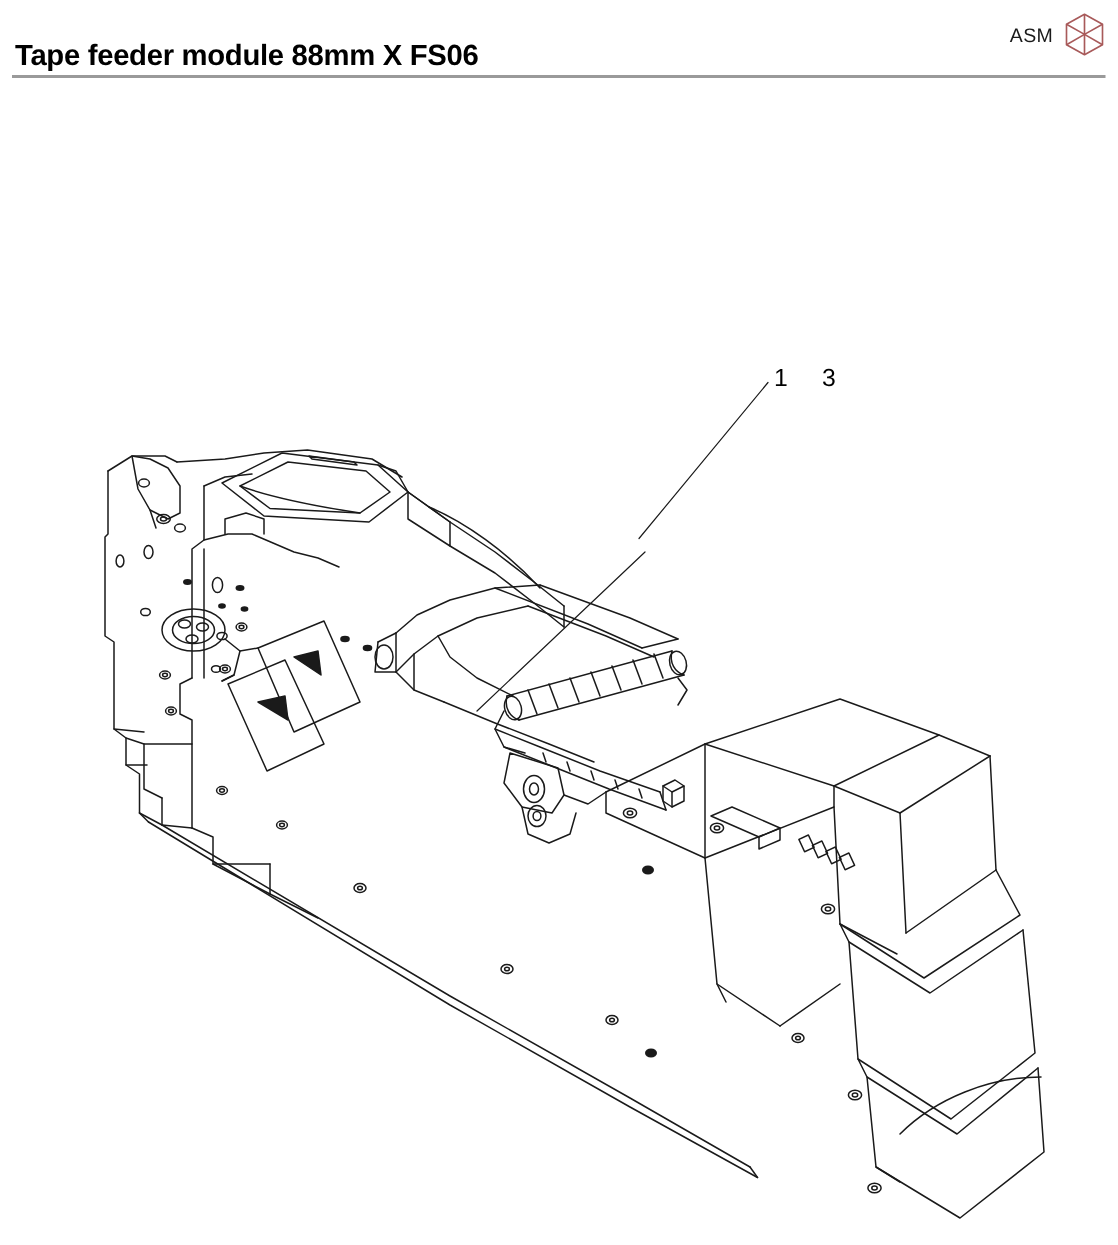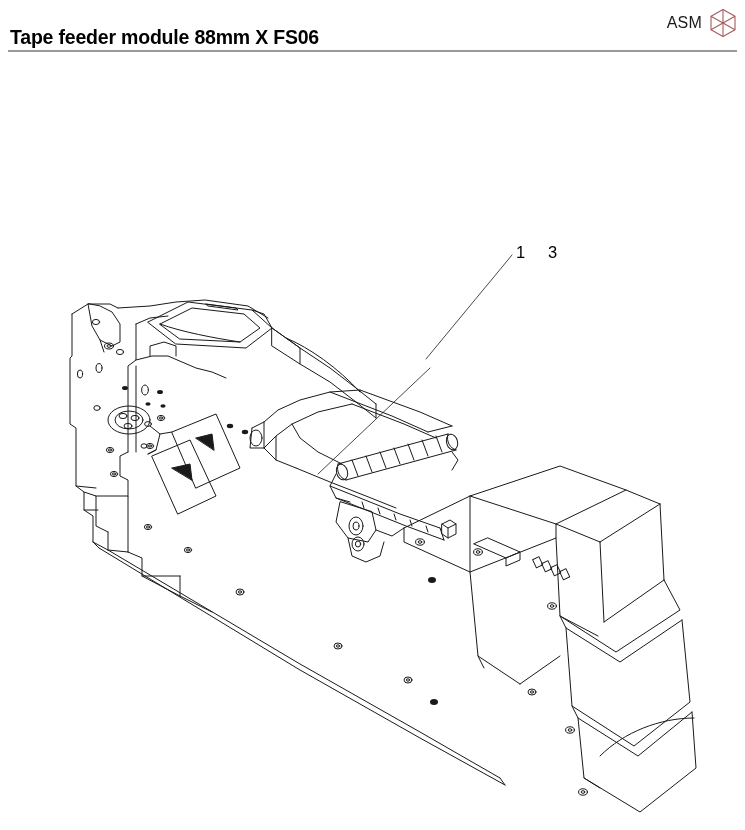--- a/index.html
+++ b/index.html
@@ -47,21 +47,21 @@
   #brand-block {
     position: absolute;
     right: 8px;
     top: 8px;
     display: flex;
     align-items: center;
     gap: 7px;
   }
 
   #brand-text {
-    font-size: 16px;
+    font-size: 13px;
     font-weight: normal;
     color: #1a1a1a;
     letter-spacing: 0.2px;
   }
 
   #brand-mark {
     width: 28px;
     height: 30px;
     display: block;
   }

